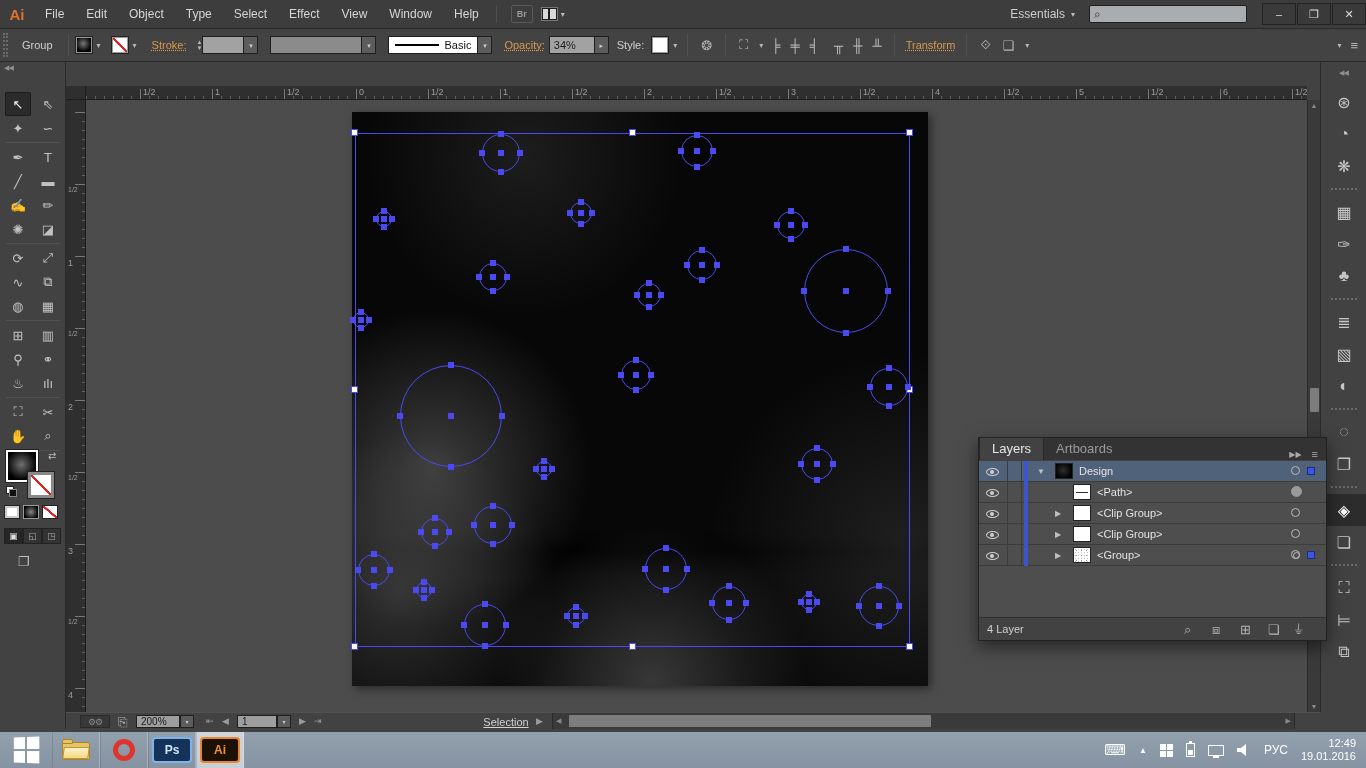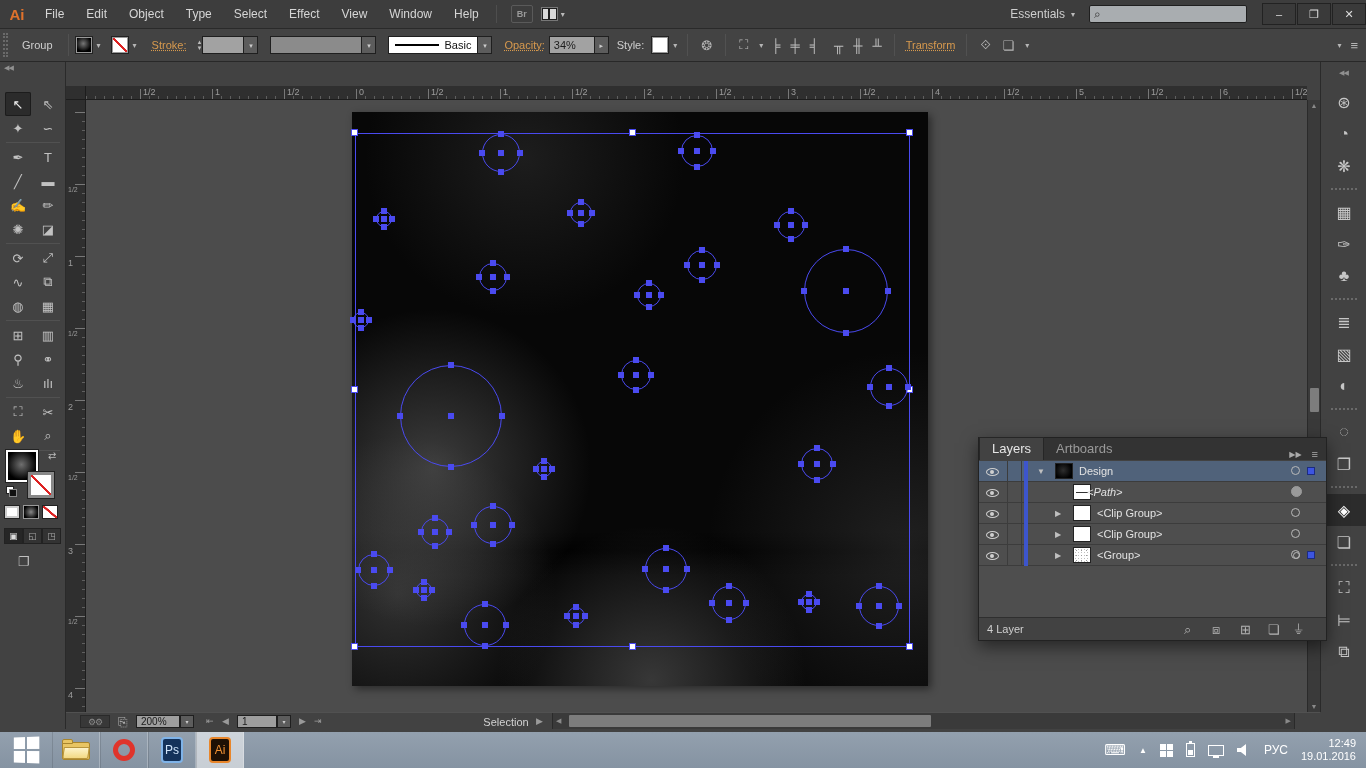--- a/index.html
+++ b/index.html
@@ -145,38 +145,38 @@
   .lp-count { margin-left:8px; color:#d0d0d0; }
   .lp-fico { position:absolute; color:#b5b5b5; font-size:13px; top:4px; }
 
   
   .statusbar { position:absolute; left:66px; top:712px; width:1254px; height:17px; background:#424242; border-top:1px solid #515151; }
   .sb-inset { position:absolute; left:14px; top:2px; width:30px; height:13px; background:#383838; border:1px solid #2a2a2a; color:#8a8a8a; font-size:9px; text-align:center; line-height:12px; letter-spacing:-1px; }
   .sb-ico { position:absolute; color:#b5b5b5; font-size:12px; top:2px; }
   .sb-field { position:absolute; top:2px; height:13px; background:#9e9e9e; border:1px solid #1f1f1f; color:#1a1a1a; font-size:10px; padding:0 4px; line-height:11px; }
   .sb-dd { position:absolute; top:2px; width:14px; height:13px; background:#5c5c5c; border:1px solid #1f1f1f; color:#ccc; font-size:6px; text-align:center; line-height:12px; }
   .sb-nav { position:absolute; top:3px; color:#9a9a9a; font-size:9px; }
-  .sb-status { position:absolute; left:300px; top:3px; width:280px; text-align:center; color:#d2d2d2; }
+  .sb-status { position:absolute; left:300px; top:3px; width:280px; text-align:center; color:#d2d2d2;text-decoration:underline; }
   .hscroll { position:absolute; left:486px; top:0; width:755px; height:16px; background:#3a3a3a; border-left:1px solid #2a2a2a; }
   .hthumb { position:absolute; left:16px; top:2px; width:362px; height:12px; background:#7d7d7d; border-radius:1px; }
   .sb-corner { position:absolute; right:0; top:0; width:13px; height:16px; background:#424242; border-left:1px solid #2a2a2a; }
 
   
   .taskbar { position:absolute; left:0; top:732px; width:1366px; height:36px; background:linear-gradient(180deg, #93a0ae, #8593a2); display:flex; align-items:center; }
   .tb-btn { width:48px; height:36px; display:flex; align-items:center; justify-content:center; border-right:1px solid rgba(255,255,255,.25); border-left:1px solid rgba(0,0,0,.12); }
   .tb-btn.start { border:none; width:52px; }
   .tb-btn.active-app { background:rgba(255,255,255,.55); }
   .win-logo { display:grid; grid-template-columns:12px 12px; grid-template-rows:12px 12px; gap:2px; transform:perspective(60px) rotateY(-12deg); }
   .win-logo i { background:#fff; }
   .folder { position:relative; width:28px; height:20px; }
   .folder .back { position:absolute; left:0; top:2px; width:28px; height:18px; background:#e8c563; border-radius:2px; border:1px solid #a8852d; }
   .folder .tabf { position:absolute; left:0; top:-1px; width:11px; height:5px; background:#e8c563; border-radius:2px 2px 0 0; border:1px solid #a8852d; }
   .folder .front { position:absolute; left:1px; top:7px; width:26px; height:12px; background:linear-gradient(180deg,#fdf3c9,#f3d984); border:1px solid #b8953d; border-radius:1px 1px 2px 2px; transform:skewX(-8deg); }
   .opera-o { width:22px; height:22px; border:5px solid #e0342b; border-radius:50%; }
-  .appsq { width:22px; height:26px; border-radius:4px; font-size:12px; font-weight:normal; display:flex; align-items:center; justify-content:center; }
+  .appsq { width:40px; height:26px; border-radius:4px; font-size:12px; font-weight:bold; display:flex; align-items:center; justify-content:center; }
   .ps-sq { background:#14325a; border:2px solid #7fb3e8; color:#cfe4fa; }
   .ai-sq { background:#1d1005; border:2px solid #e8862b; color:#f09134; }
   .tray { margin-left:auto; display:flex; align-items:center; gap:13px; padding-right:10px; color:#fff; }
   .tray .kbd { font-size:15px; }
   .tray .up { font-size:8px; }
   .win-sm { display:grid; grid-template-columns:6px 6px; grid-template-rows:6px 6px; gap:1px; }
   .win-sm i { background:#fff; }
   .battery { position:relative; width:9px; height:14px; border:1px solid #fff; }
   .battery::before { content:''; position:absolute; left:2px; top:-3px; width:3px; height:2px; background:#fff; }
   .battery::after { content:''; position:absolute; left:1px; bottom:1px; right:1px; height:5px; background:#fff; }
@@ -878,21 +878,21 @@
           <span class="lp-name" style="left: 100px;">Design</span>
           <span class="lp-target outline" style="left: 312px;"></span>
           <span class="lp-chip" style="left: 328px;"></span>
         </div>
         <div class="lp-row">
           <span class="eye"></span>
           <span class="lp-col"></span>
           <span class="lp-col lp-col2"></span>
           <span class="lbar"></span>
           <span class="lp-thumb th-path" style="left: 94px;"></span>
-          <span class="lp-name" style="left: 108px; font-style: italic;">&lt;Path&gt;</span>
+          <span class="lp-name" style="left: 118px;">&lt;Path&gt;</span>
           <span class="lp-target filled" style="left: 312px;"></span>
         </div>
         <div class="lp-row">
           <span class="eye"></span>
           <span class="lp-col"></span>
           <span class="lp-col lp-col2"></span>
           <span class="lbar"></span>
           <span class="lp-tri" style="left: 76px;">▶</span>
           <span class="lp-thumb th-white" style="left: 94px;"></span>
           <span class="lp-name" style="left: 118px;">&lt;Clip Group&gt;</span>

